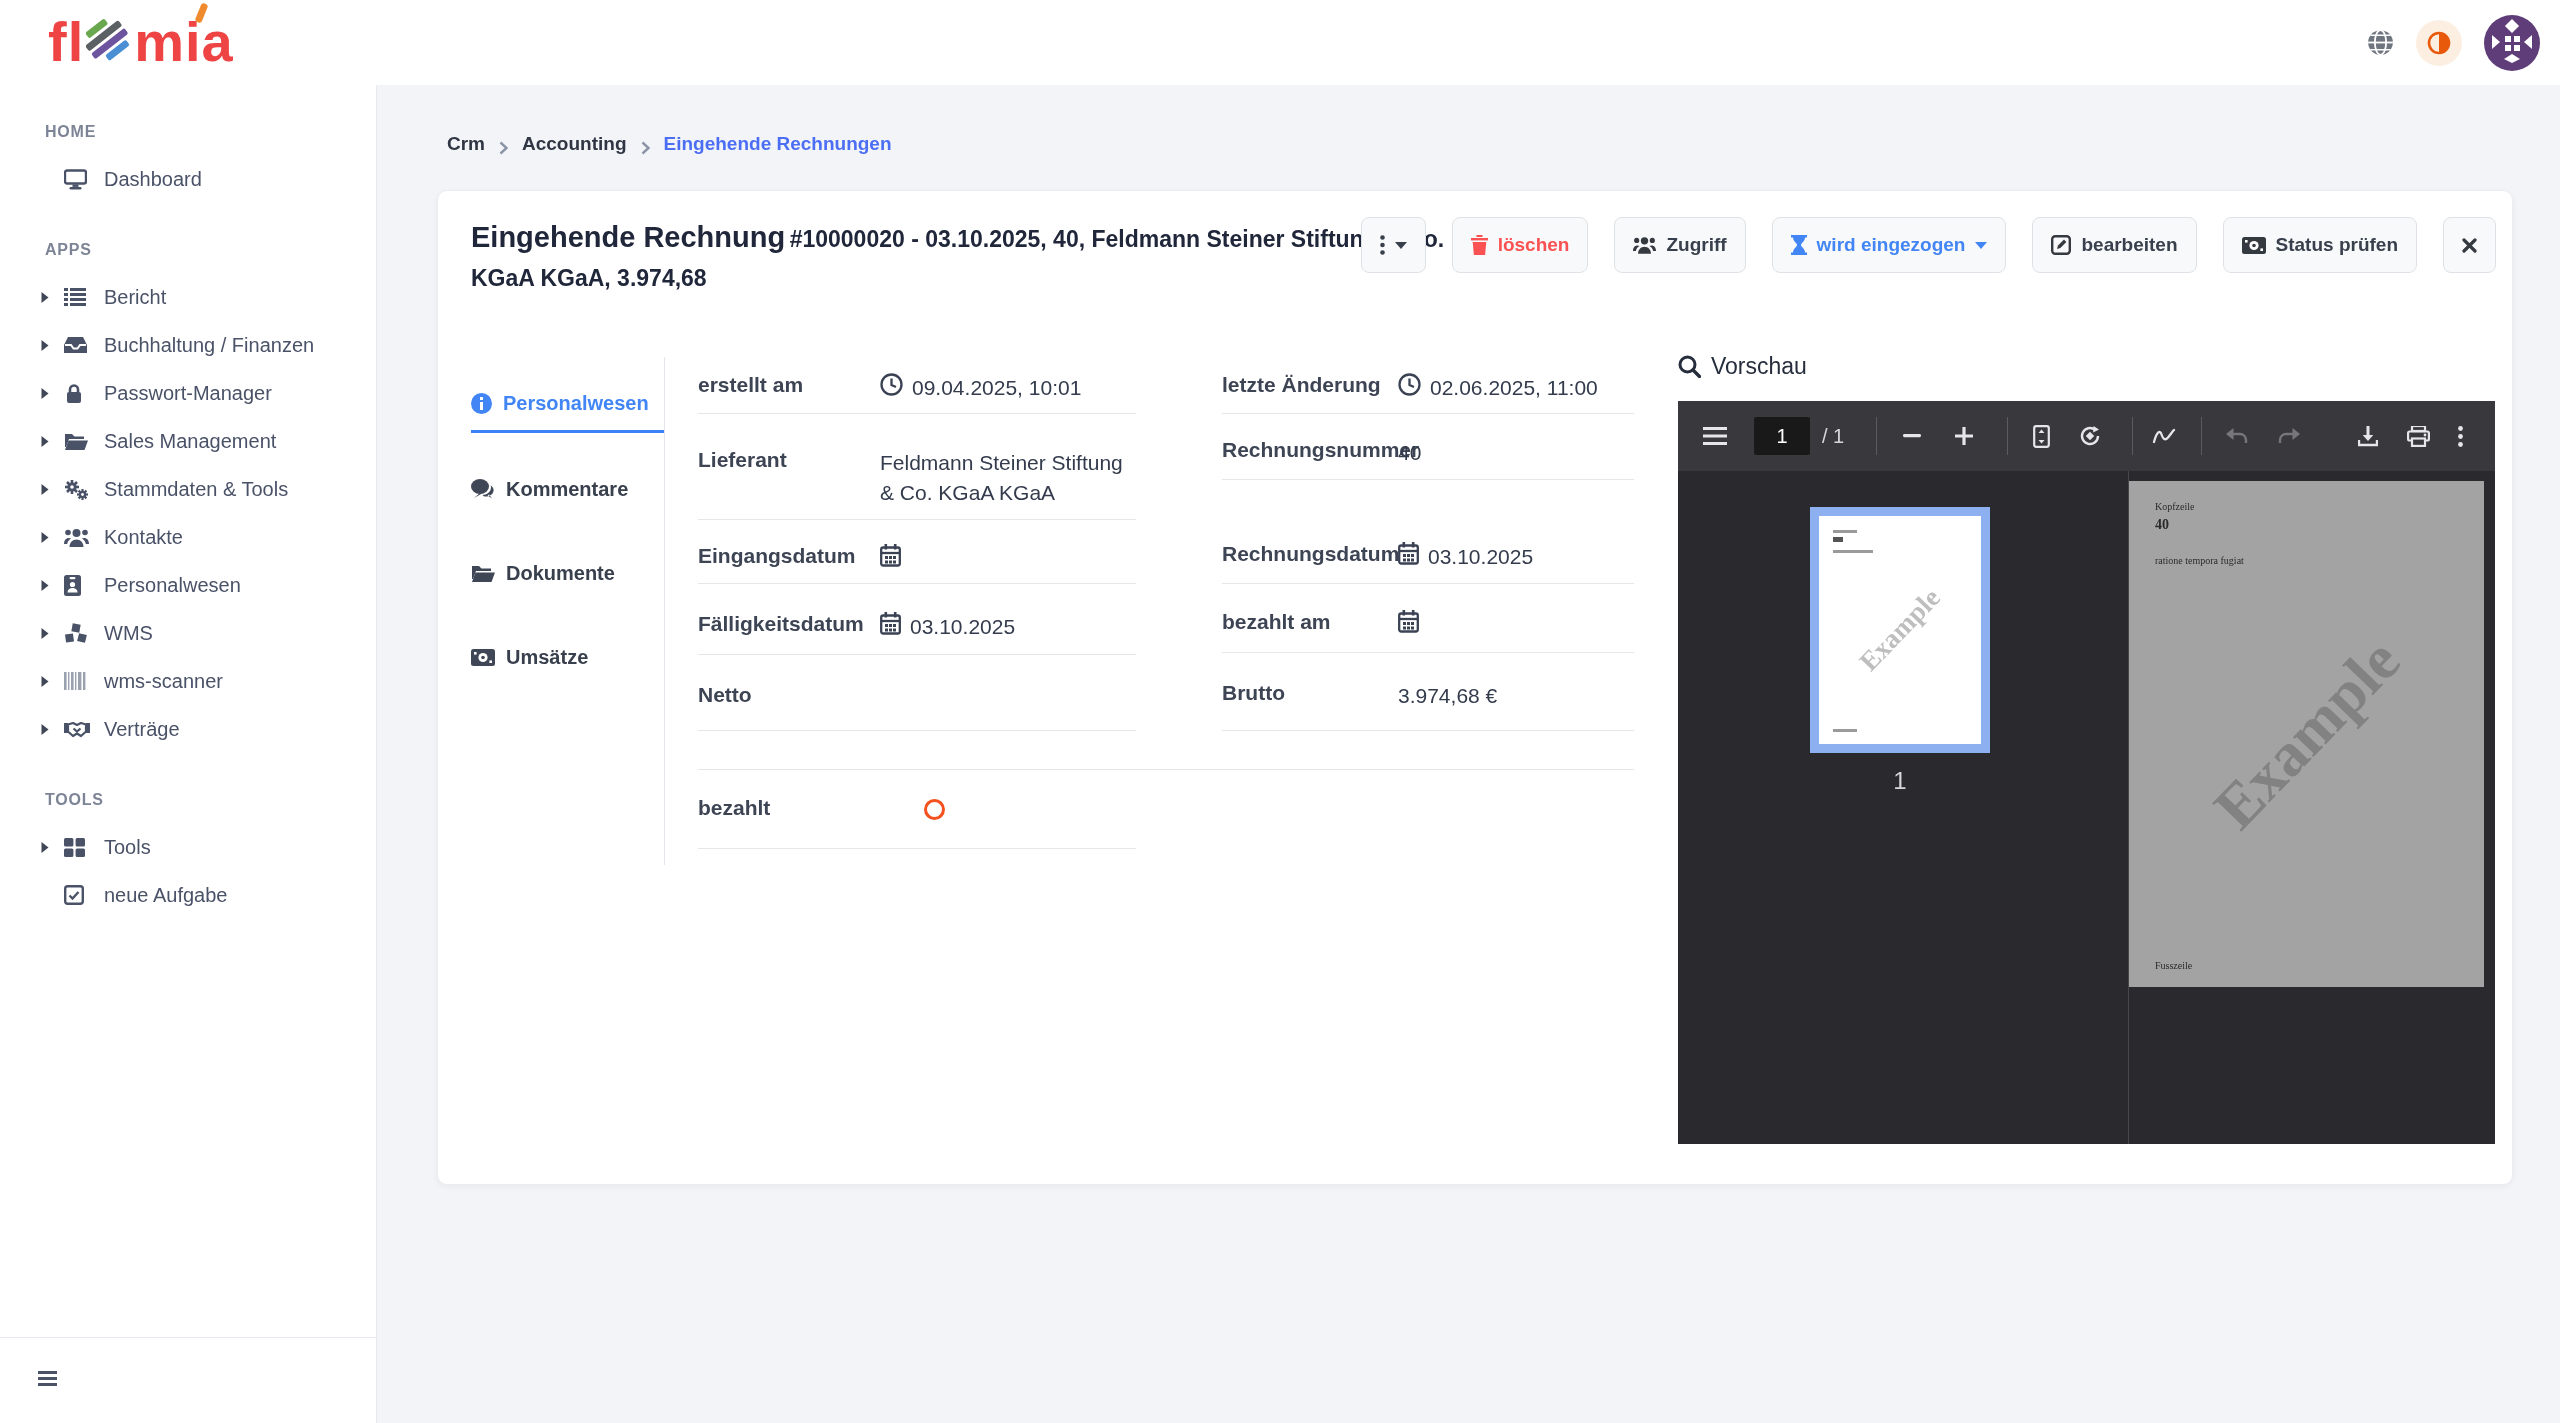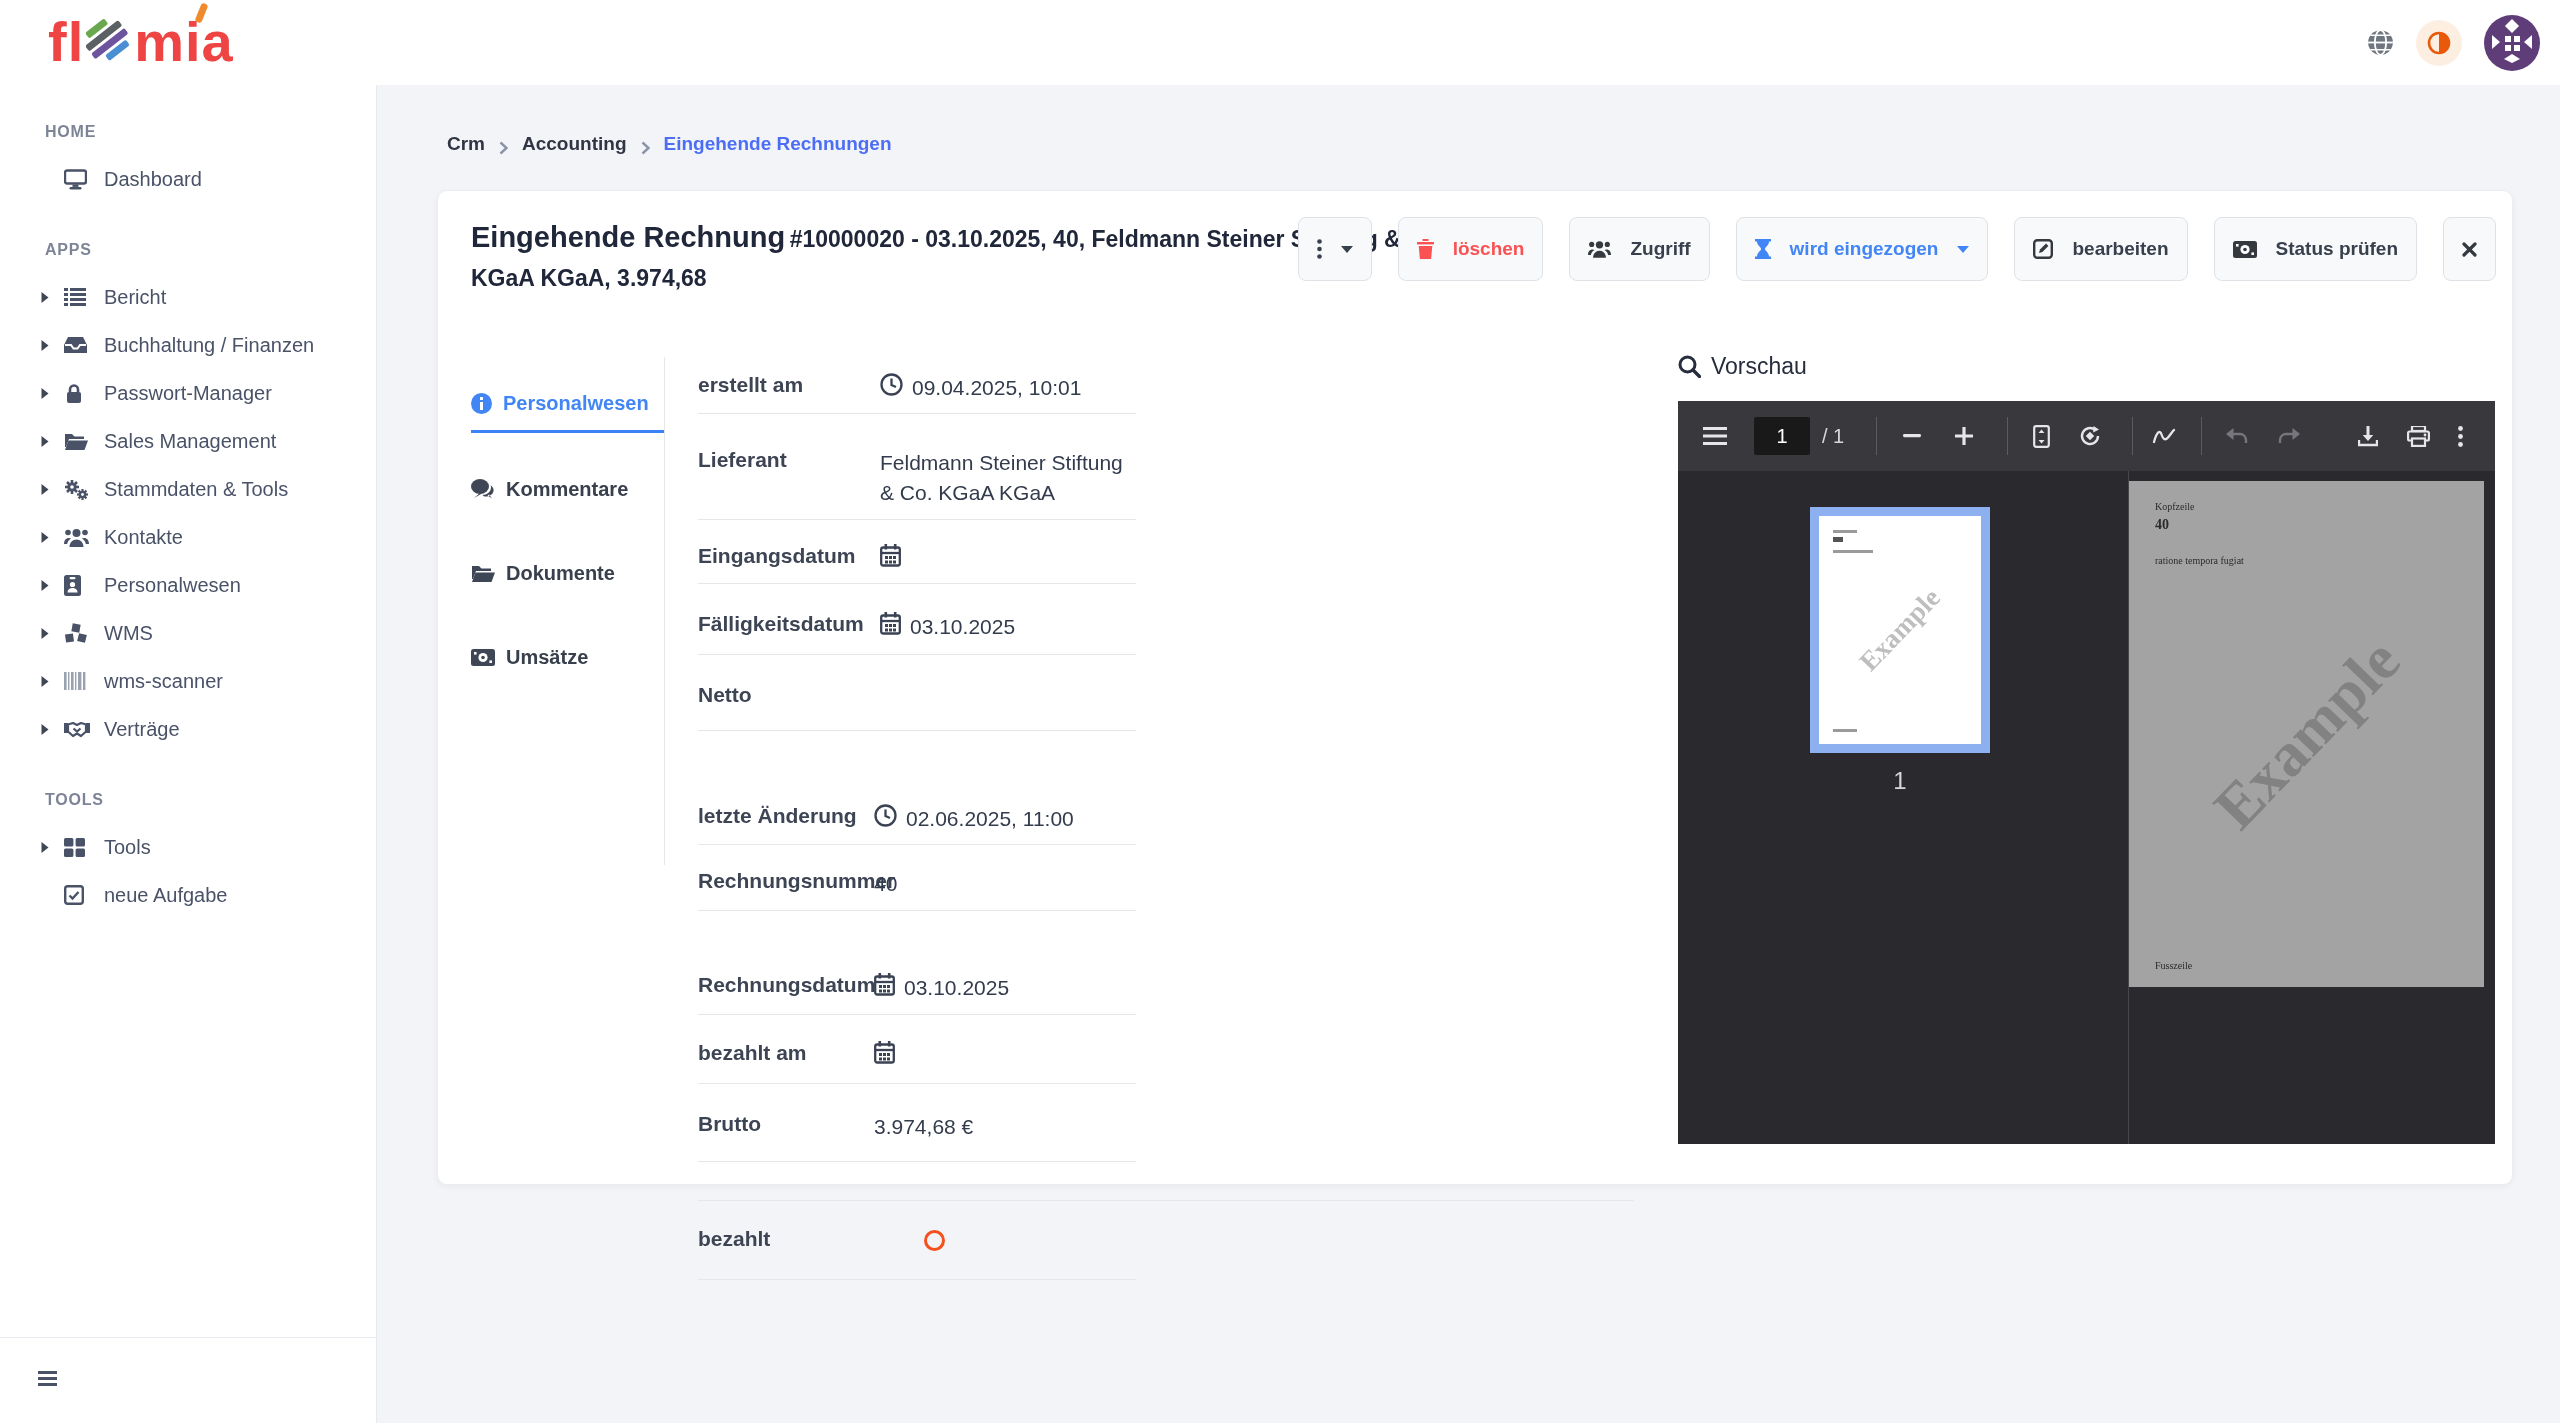--- a/index.html
+++ b/index.html
@@ -40,38 +40,38 @@
   .breadcrumb .bc-cur { color:#4c6ef5; cursor:pointer; }
 
   .card { position:absolute; left:60px; top:105px; width:2076px; height:995px; background:#fff;
           border:1px solid #ebedf1; border-radius:10px; box-shadow:0 2px 6px rgba(30,40,60,.05); }
 
   .title-wrap { position:absolute; left:33px; top:28px; width:990px; line-height:37px; color:#20273a; }
   .title-main { font-size:29px; font-weight:bold; }
   .title-sub  { font-size:23px; font-weight:bold; }
 
   .actions { position:absolute; right:16px; top:26px; display:flex; gap:26px; }
-  .btn { height:64px; display:flex; align-items:center; gap:19px; padding:0 18px; background:#f8f9fa;
+  .btn { height:56px; display:flex; align-items:center; gap:10px; padding:0 18px; background:#f8f9fa;
          border:1px solid #dee2e6; border-radius:8px; font-size:19px; font-weight:bold; color:#39404d;
          cursor:pointer; font-family:inherit; white-space:nowrap; }
   .btn-red { color:#fa5252; }
   .btn-blue { color:#4285f4; }
   .caret-down { width:0; height:0; border-left:6px solid transparent; border-right:6px solid transparent;
                 border-top:7px solid currentColor; display:inline-block; }
 
   
   .tabs { position:absolute; left:33px; top:186px; width:193px; }
   .tab { height:56px; margin-bottom:28px; display:flex; align-items:center; gap:11px;
          font-size:20px; font-weight:bold; color:#39404d; cursor:pointer; }
   .tab.active { color:#4285f4; border-bottom:3px solid #3b82f6; }
   .vdivider { position:absolute; left:226px; top:166px; width:1px; height:508px; background:#e4e7ec; }
 
   
   .form { position:absolute; left:260px; top:166px; width:936px; }
-  .fcols { display:flex; gap:57px;flex-direction:column; }
+  .fcols { display:flex; gap:86px; }
   .fcol { width:438px; }
   .frow { display:flex; border-bottom:1px solid #e5e7eb; }
   .flabel { font-size:21px; font-weight:bold; color:#3d4454; flex:none; }
   .fvalue { font-size:21px; color:#333b4d; display:flex; gap:9px; line-height:30px; }
   .fcol-l .flabel { width:182px; }
   .fcol-r .flabel { width:176px; }
   .rl0{height:57px; padding-top:16px;}  .rl1{height:106px;padding-top:34px;}
   .rl2{height:64px; padding-top:24px;}  .rl3{height:71px; padding-top:28px;}
   .rl4{height:76px; padding-top:28px;}
   .rr0{height:57px; padding-top:16px;}  .rr1{height:66px; padding-top:24px;}

